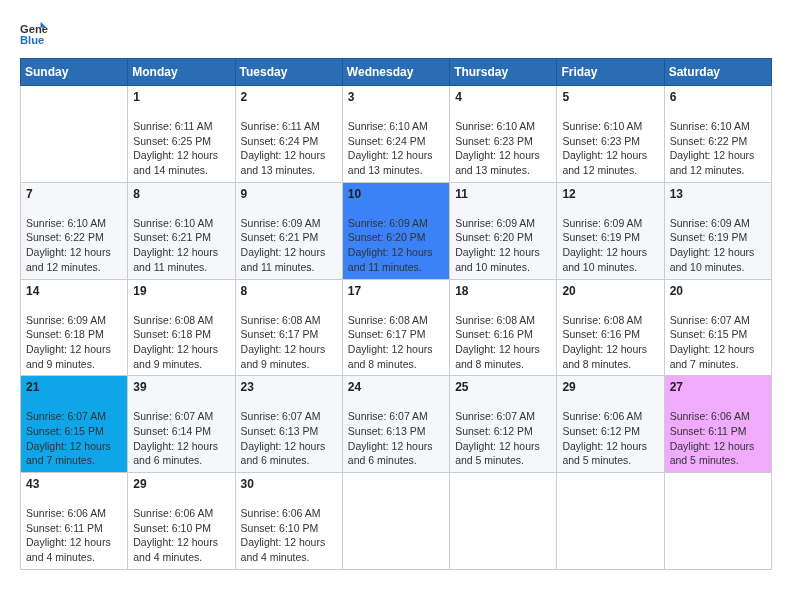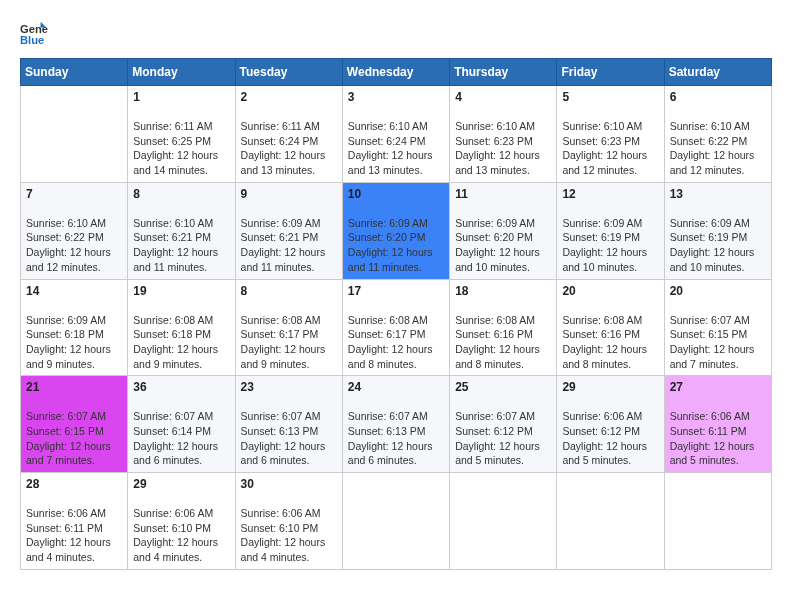--- a/index.html
+++ b/index.html
@@ -236,28 +236,28 @@
         </div>
         </td>
         <td>
           <span class="day-number">20</span>
         <div class="day-info">
           Sunrise: 6:07 AM<br>Sunset: 6:15 PM<br>Daylight: 12 hours and 7 minutes.
         </div>
         </td>
       </tr>
       <tr>
-        <td style="background: #d946ef;">
+        <td style="background: #0ea5e9;">
           <span class="day-number">21</span>
         <div class="day-info">
           Sunrise: 6:07 AM<br>Sunset: 6:15 PM<br>Daylight: 12 hours and 7 minutes.
         </div>
         </td>
         <td style="background: rgb(245, 247, 250);">
-          <span class="day-number">36</span>
+          <span class="day-number">39</span>
         <div class="day-info">
           Sunrise: 6:07 AM<br>Sunset: 6:14 PM<br>Daylight: 12 hours and 6 minutes.
         </div>
         </td>
         <td style="background: rgb(245, 247, 250);">
           <span class="day-number">23</span>
         <div class="day-info">
           Sunrise: 6:07 AM<br>Sunset: 6:13 PM<br>Daylight: 12 hours and 6 minutes.
         </div>
         </td>
@@ -281,21 +281,21 @@
         </td>
         <td style="background: #f0abfc;">
           <span class="day-number">27</span>
         <div class="day-info">
           Sunrise: 6:06 AM<br>Sunset: 6:11 PM<br>Daylight: 12 hours and 5 minutes.
         </div>
         </td>
       </tr>
       <tr>
         <td>
-          <span class="day-number">28</span>
+          <span class="day-number">43</span>
         <div class="day-info">
           Sunrise: 6:06 AM<br>Sunset: 6:11 PM<br>Daylight: 12 hours and 4 minutes.
         </div>
         </td>
         <td>
           <span class="day-number">29</span>
         <div class="day-info">
           Sunrise: 6:06 AM<br>Sunset: 6:10 PM<br>Daylight: 12 hours and 4 minutes.
         </div>
         </td>

